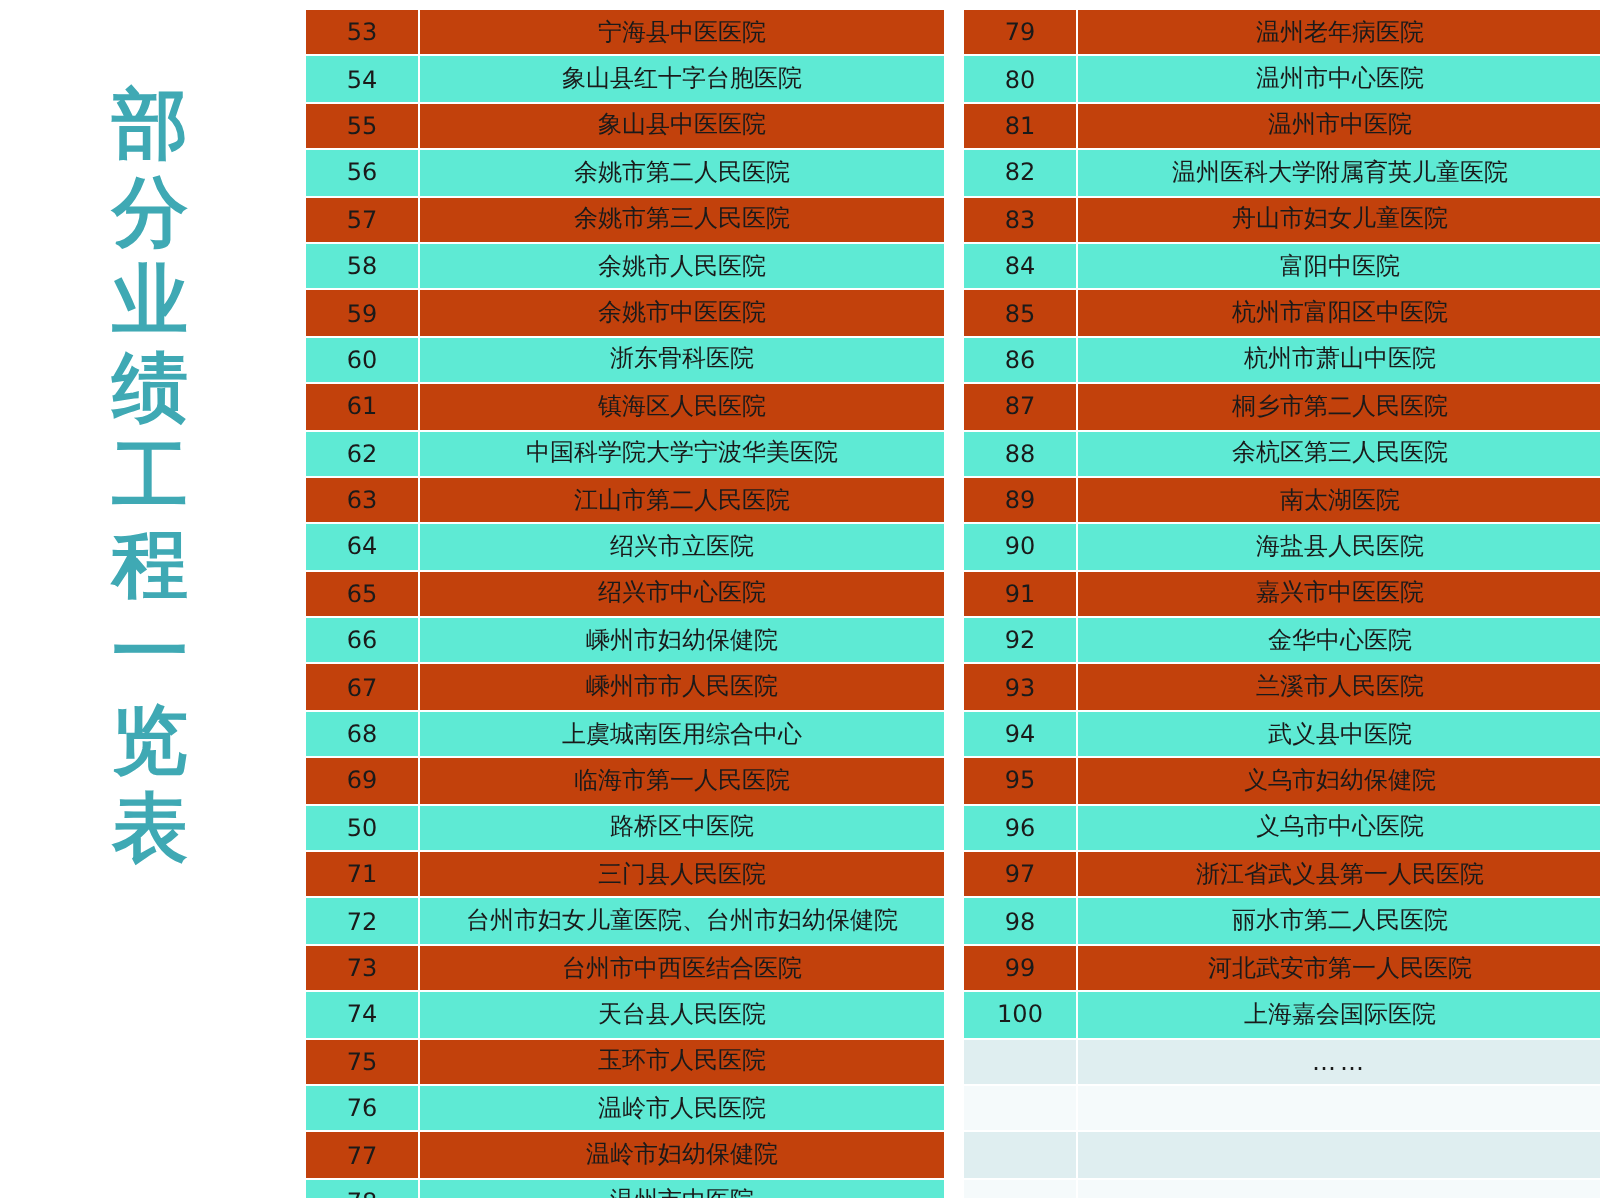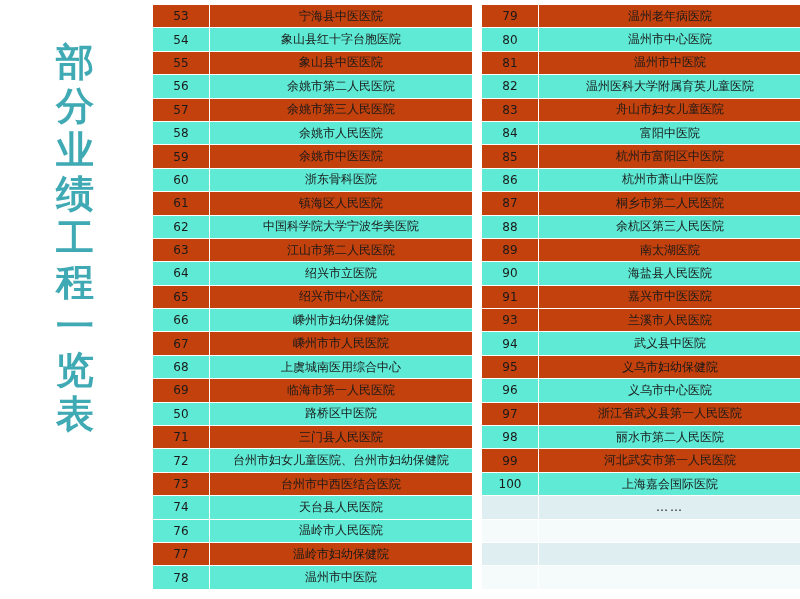--- a/index.html
+++ b/index.html
@@ -180,20 +180,24 @@
           <td class="name">台州市妇女儿童医院、台州市妇幼保健院</td>
         </tr>
       <tr class="row-odd">
           <td class="num">73</td>
           <td class="name">台州市中西医结合医院</td>
         </tr>
       <tr class="row-even">
           <td class="num">74</td>
           <td class="name">天台县人民医院</td>
         </tr>
+      <tr class="row-odd">
+          <td class="num">75</td>
+          <td class="name">玉环市人民医院</td>
+        </tr>
       <tr class="row-even">
           <td class="num">76</td>
           <td class="name">温岭市人民医院</td>
         </tr>
       <tr class="row-odd">
           <td class="num">77</td>
           <td class="name">温岭市妇幼保健院</td>
         </tr>
       <tr class="row-even">
           <td class="num">78</td>
@@ -248,20 +252,24 @@
           <td class="num">89</td>
           <td class="name">南太湖医院</td>
         </tr>
       <tr class="row-even">
           <td class="num">90</td>
           <td class="name">海盐县人民医院</td>
         </tr>
       <tr class="row-odd">
           <td class="num">91</td>
           <td class="name">嘉兴市中医医院</td>
+        </tr>
+      <tr class="row-even">
+          <td class="num">92</td>
+          <td class="name">金华中心医院</td>
         </tr>
       <tr class="row-odd">
           <td class="num">93</td>
           <td class="name">兰溪市人民医院</td>
         </tr>
       <tr class="row-even">
           <td class="num">94</td>
           <td class="name">武义县中医院</td>
         </tr>
       <tr class="row-odd">

